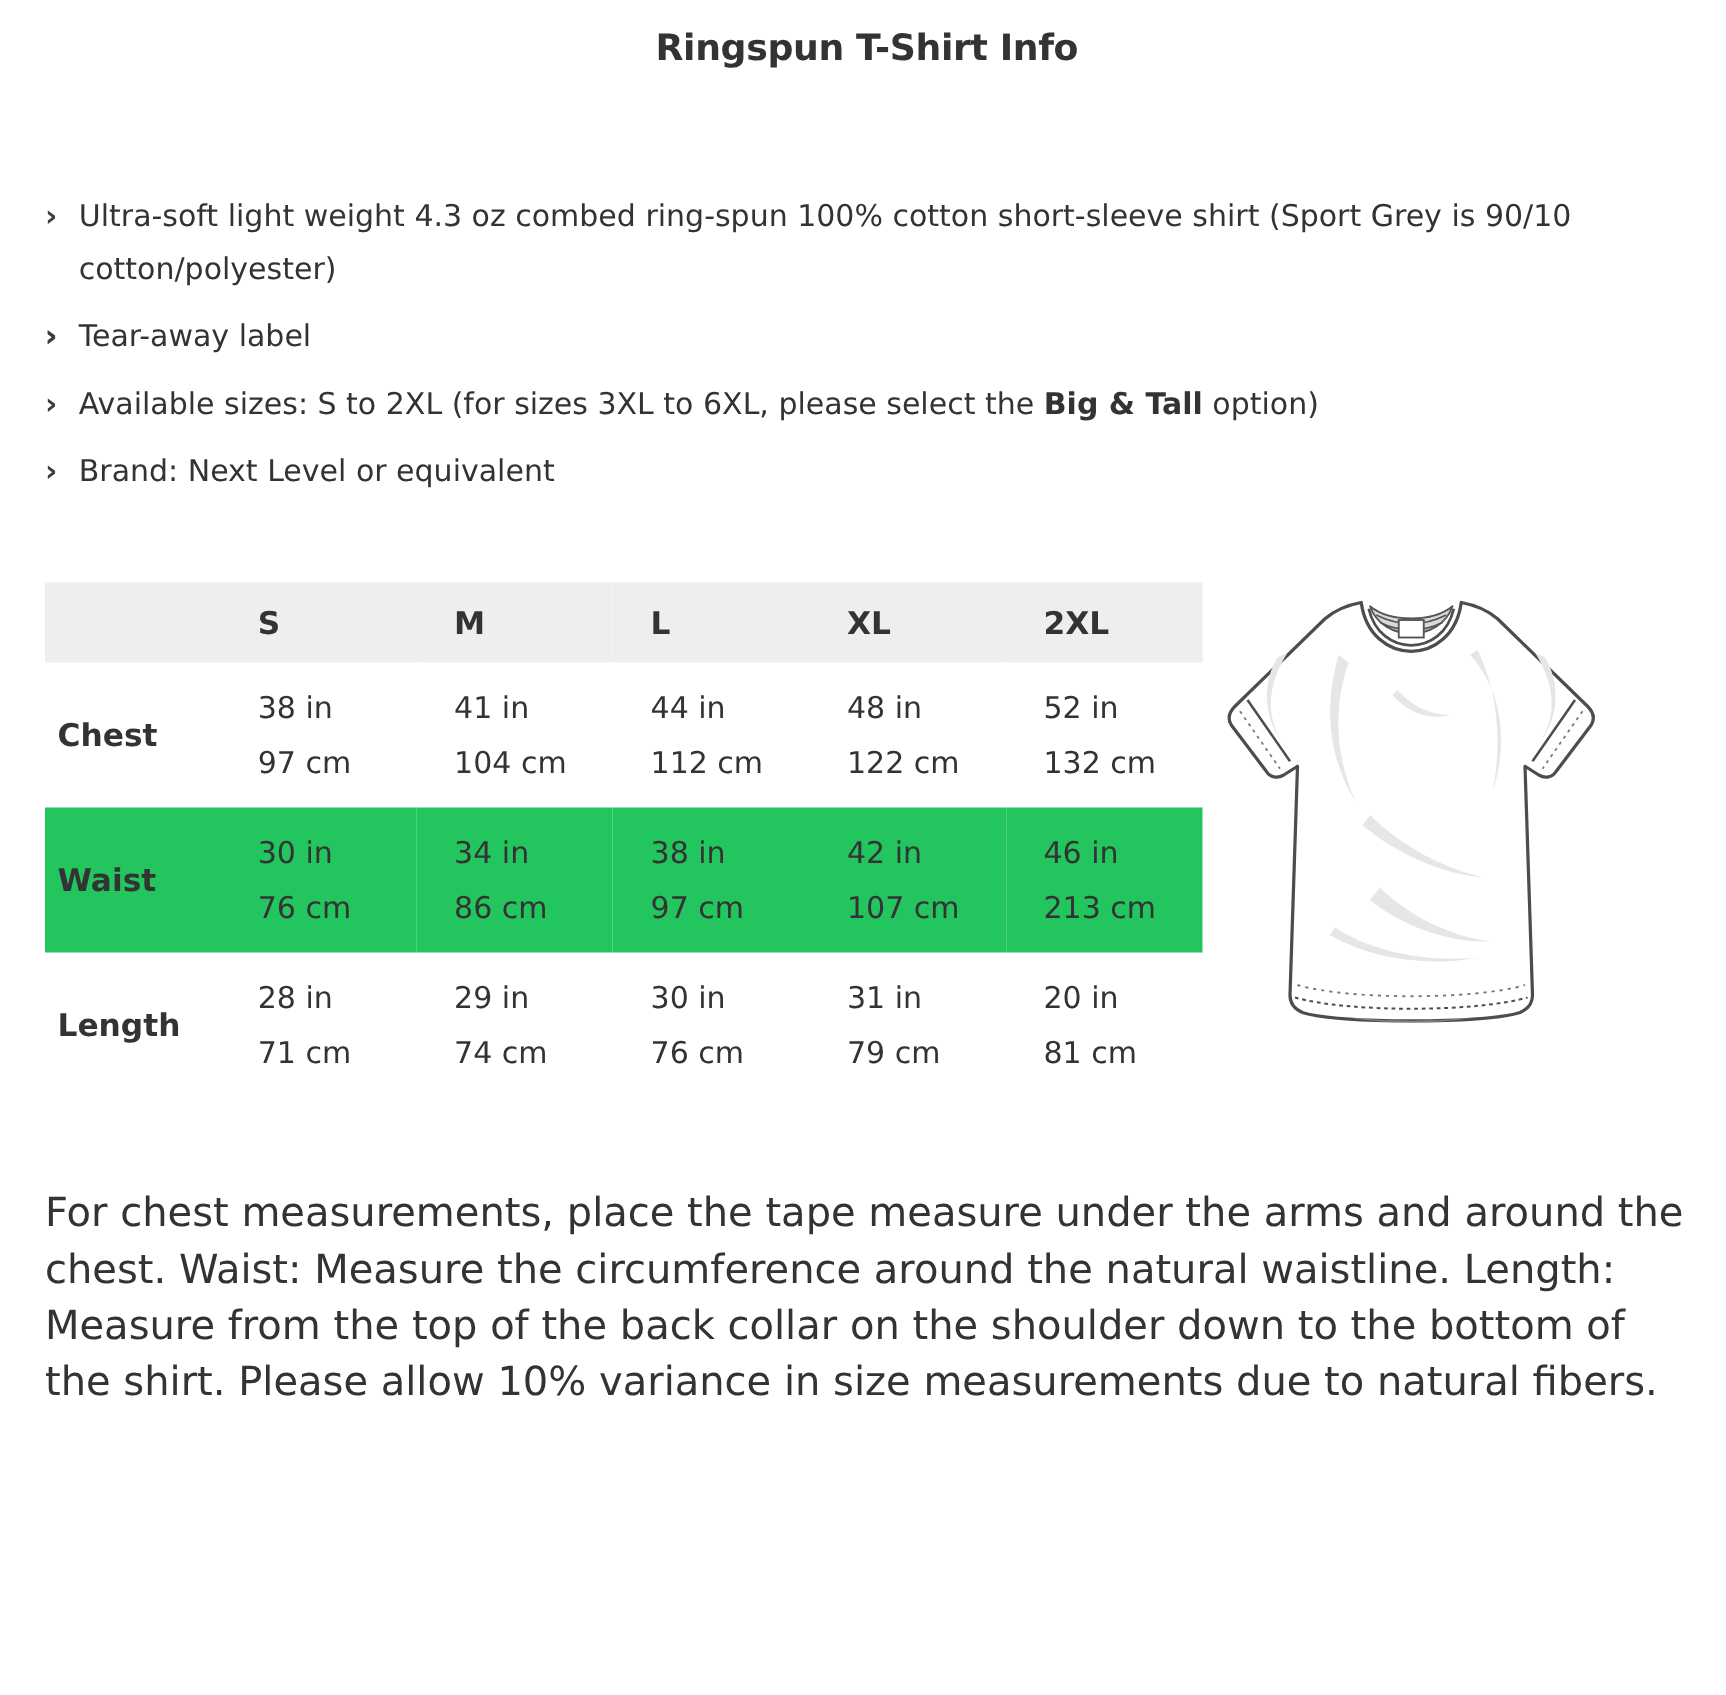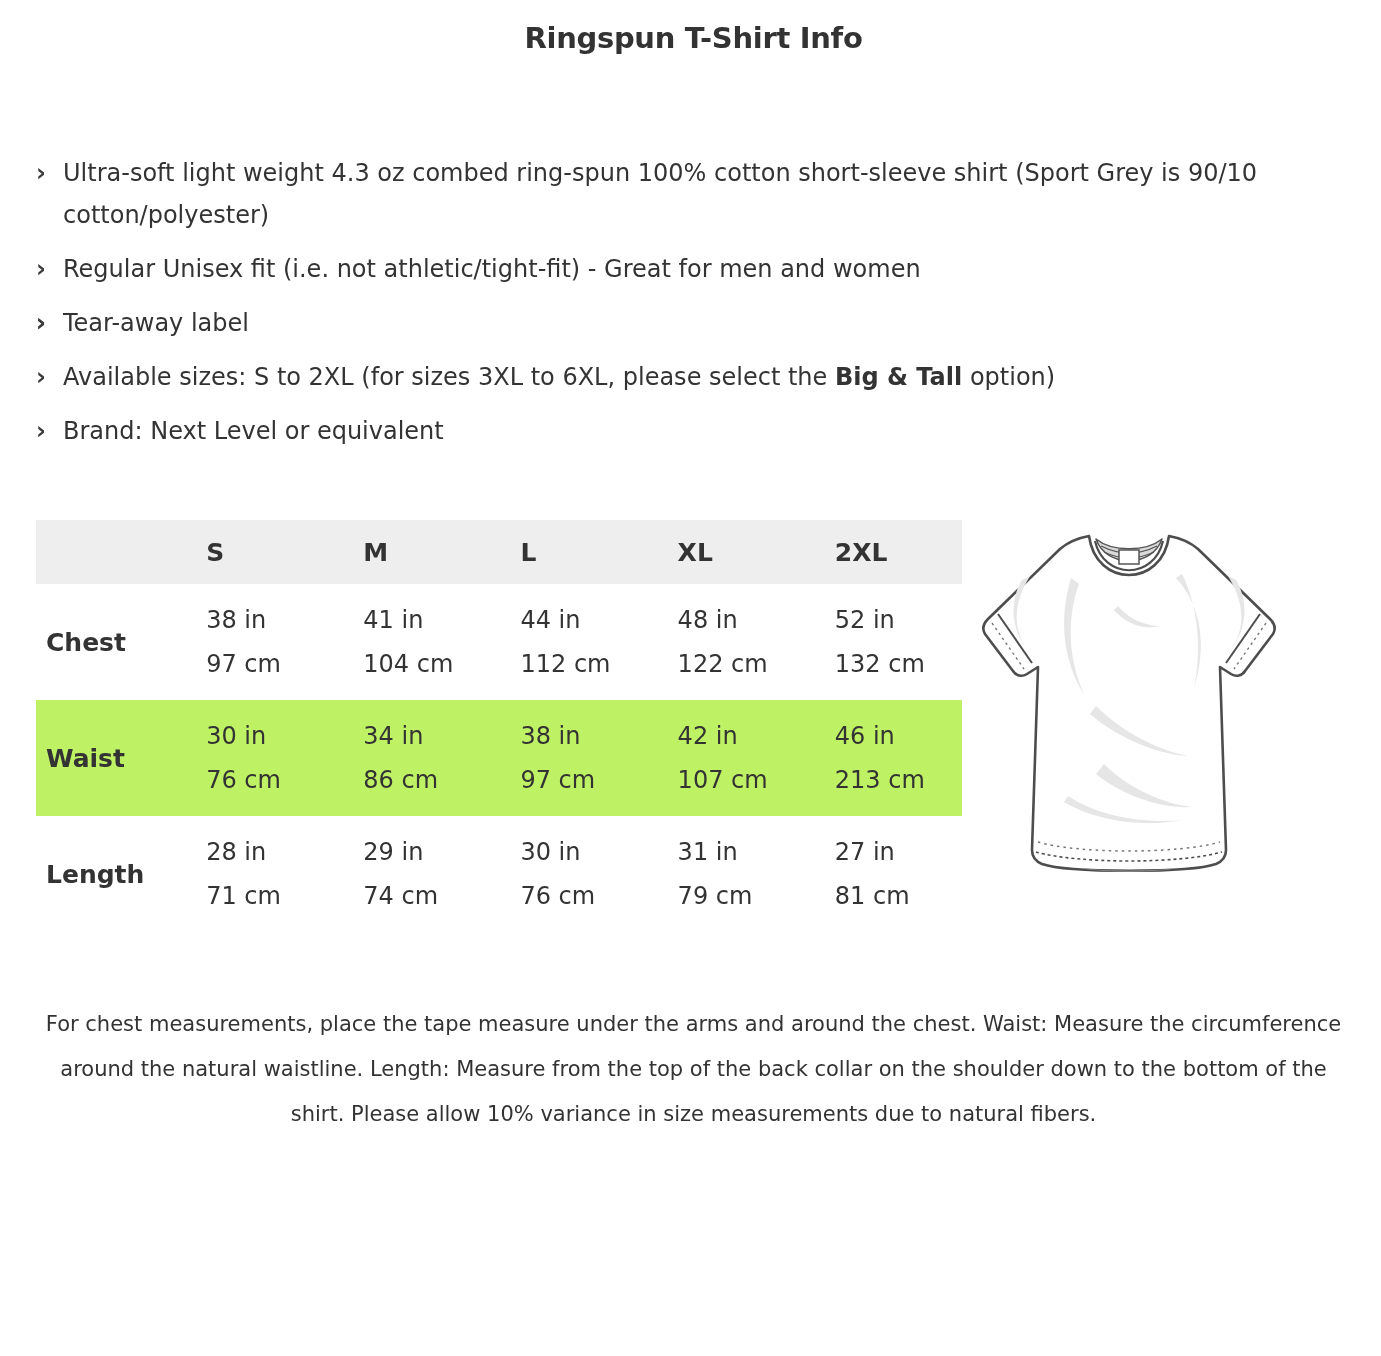--- a/index.html
+++ b/index.html
@@ -64,57 +64,55 @@
     height: 64px;
   }
   table.size-chart th {
     text-align: left;
     font-weight: bold;
     font-size: 25px;
     padding: 0;
   }
   table.size-chart thead th.size-col { padding-left: 30px; }
   table.size-chart tbody tr { height: 116px; }
-  table.size-chart tbody tr.stripe { background: #bef264; }
+  table.size-chart tbody tr.stripe { background: #22c55e; }
   table.size-chart tbody th.row-label {
     vertical-align: middle;
     padding-left: 10px;
   }
   table.size-chart td {
     vertical-align: middle;
     padding-left: 30px;
   }
   table.size-chart td .line { line-height: 44px; }
 
   .shirt-wrap { margin-left: 6px; margin-top: 4px; flex: 0 0 auto; }
 
   
   p.measure-note {
-    font-size: 21px;
+    font-size: 32px;
     line-height: 45px;
     margin: 70px 0 0 0;
     max-width: 1318px;
-    text-align: center;
   }
 </style>
 </head>
 <body>
 
 <main>
 
   <h1>Ringspun T-Shirt Info</h1>
 
   <ul class="features">
     <li>
       <span class="marker">›</span>
       <span>Ultra-soft light weight 4.3 oz combed ring-spun 100% cotton short-sleeve shirt (Sport Grey is 90/10 cotton/polyester)</span>
     </li>
     <li>
       <span class="marker">›</span>
-      <span>Regular Unisex fit (i.e. not athletic/tight-fit) - Great for men and women</span>
     </li>
     <li>
       <span class="marker">›</span>
     </li>
     <li>
       <span class="marker">›</span>
       <span>Tear-away label</span>
     </li>
     <li>
       <span class="marker">›</span>
@@ -207,21 +205,21 @@
           </td>
           <td>
             <div class="line">30 in</div>
             <div class="line">76 cm</div>
           </td>
           <td>
             <div class="line">31 in</div>
             <div class="line">79 cm</div>
           </td>
           <td>
-            <div class="line">27 in</div>
+            <div class="line">20 in</div>
             <div class="line">81 cm</div>
           </td>
         </tr>
       </tbody>
     </table>
 
     <div class="shirt-wrap">
       <svg width="322" height="352" viewBox="0 0 322 352" aria-hidden="true">
 
         <path d="M121,12

